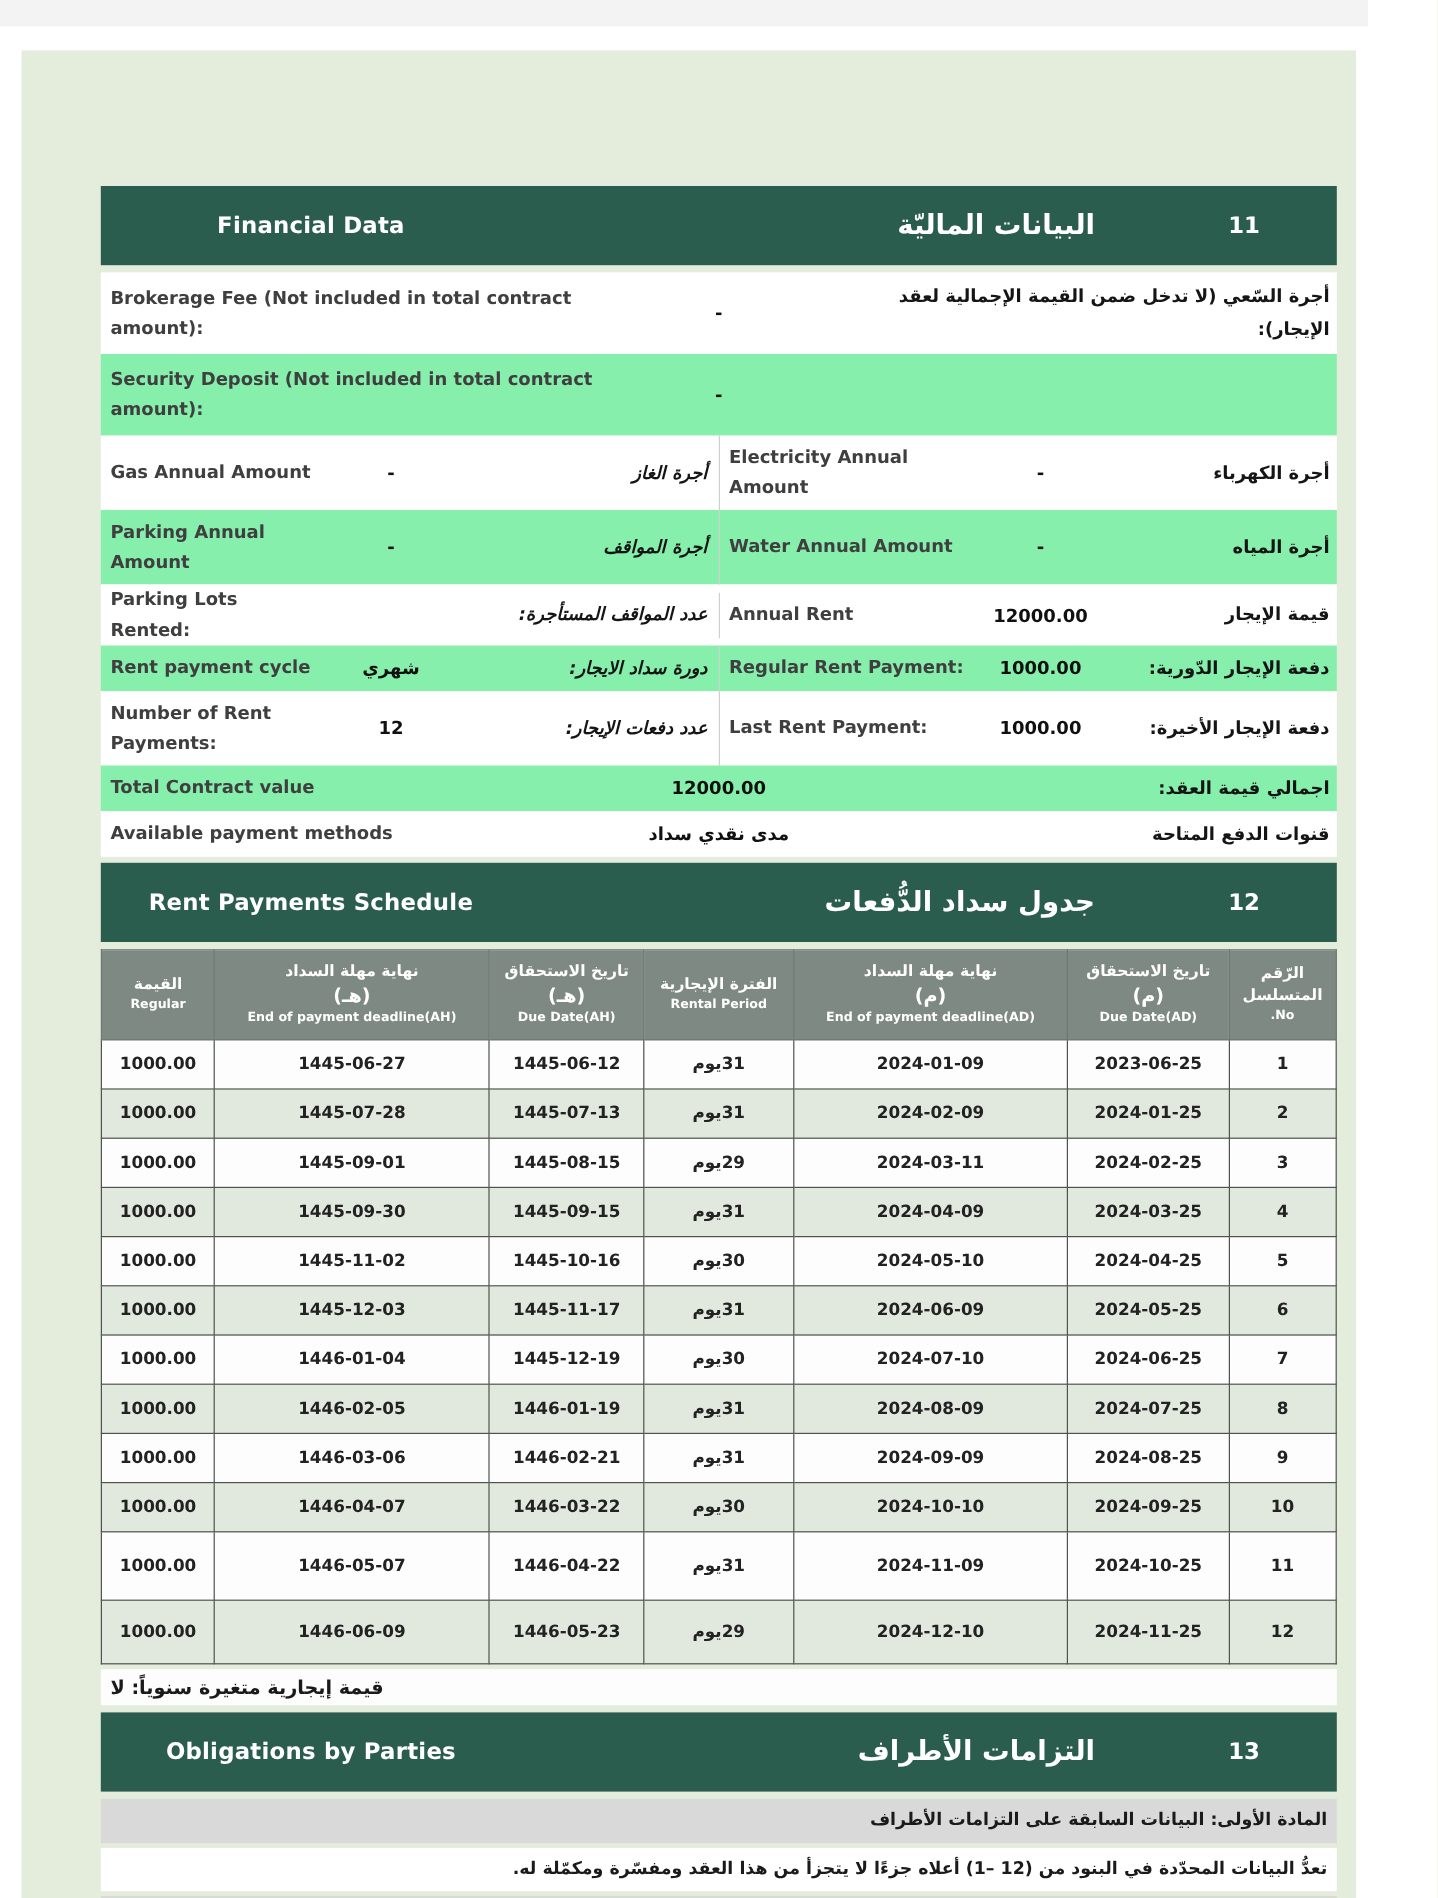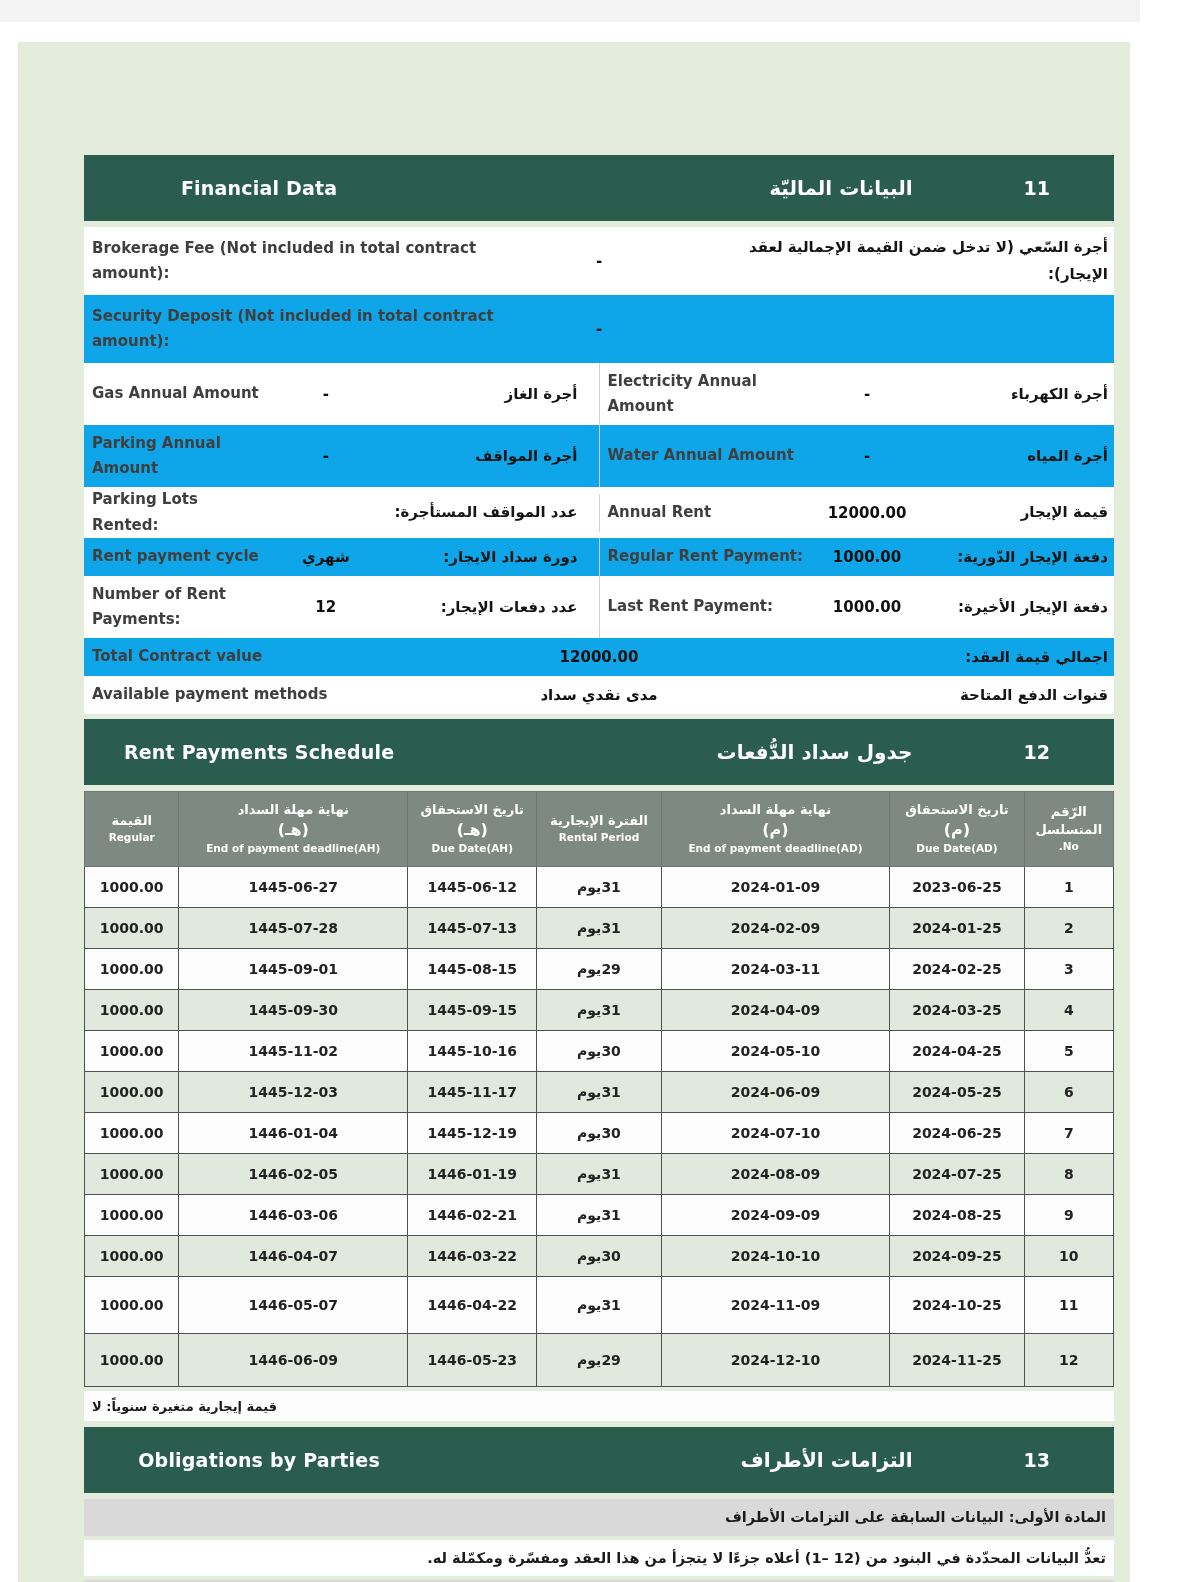--- a/index.html
+++ b/index.html
@@ -10,39 +10,39 @@
   .top-strip{position:absolute;left:0;top:0;width:1140px;height:22px;background:#f3f3f3;}
   .panel{position:absolute;left:18px;top:42px;width:1112px;height:1540px;background:#e4ecdc;}
   .content{position:relative;margin-left:66px;width:1030px;padding-top:113px;}
 
   
   .section-header{
     height:66px;background:#2b5d4f;color:#ffffff;display:grid;
     grid-template-columns:34% 1fr auto 15%;align-items:center;margin-bottom:6px;gap:47px;
   }
   .sh-en{text-align:center;font-size:19px;font-weight:700;letter-spacing:.2px;}
-  .sh-ar{text-align:center;font-size:20px;font-weight:700;direction:rtl;padding-left:10px;}
+  .sh-ar{text-align:center;font-size:23px;font-weight:700;direction:rtl;padding-left:10px;}
   .sh-num{text-align:center;font-size:19px;font-weight:700;}
 
   
   .fin-row{display:flex;align-items:center;background:#ffffff;}
-  .fin-row.alt{background:#0ea5e9;}
+  .fin-row.alt{background:#86efac;}
   .fin-row:nth-child(1),.fin-row:nth-child(2){min-height:68px;}
   .fin-row:nth-child(3),.fin-row:nth-child(4),.fin-row:nth-child(7){min-height:62px;}
   .fin-row:nth-child(5),.fin-row:nth-child(6),.fin-row:nth-child(8),.fin-row:nth-child(9){min-height:38px;}
   .f-en{font-size:15px;font-weight:600;color:#3f3f3f;line-height:1.7;}
   .f-val{font-size:15px;font-weight:700;color:#101010;text-align:center;}
   .f-ar{font-size:15px;font-weight:700;color:#151515;direction:rtl;line-height:1.8;}
   .fin-row.full .f-en{width:40%;padding-left:8px;box-sizing:border-box;}
   .fin-row.full .f-val{width:20%;}
   .fin-row.full .f-ar{width:40%;padding-right:6px;box-sizing:border-box;}
   .half{display:flex;align-items:center;width:50%;min-height:inherit;}
   .half.left .f-en{width:34%;padding-left:8px;box-sizing:border-box;}
   .half.left .f-val{width:26%;}
-  .half.left .f-ar{width:40%;padding-right:21px;box-sizing:border-box;}
+  .half.left .f-ar{width:40%;padding-right:9px;box-sizing:border-box;font-style:italic;}
   .half.right .f-en{width:40%;padding-left:8px;box-sizing:border-box;}
   .half.right .f-val{width:24%;}
   .half.right .f-ar{width:36%;padding-right:6px;box-sizing:border-box;}
   .half.right{border-left:1px solid #ccd4ca;}
 
   
   table.schedule{width:1030px;border-collapse:collapse;table-layout:fixed;margin-top:0;}
   table.schedule th{
     background:#7f8983;color:#ffffff;border:1px solid #6e7872;
     height:70px;vertical-align:middle;padding:2px 2px;font-weight:700;
@@ -55,21 +55,21 @@
     font-size:14px;font-weight:700;color:#222222;background:#fdfdfd;height:38px;
   }
   table.schedule tr.alt td{background:#e1e9df;}
   table.schedule tr:nth-child(11) td{height:54px;}
   table.schedule tr:nth-child(12) td{height:50px;}
   td.ltr{direction:ltr;}
   td.rtl{direction:rtl;}
 
   .note-bar{
     margin-top:4px;background:#fdfdfd;min-height:30px;display:flex;align-items:center;
-    justify-content:flex-end;direction:rtl;font-size:13px;font-weight:700;color:#1a1a1a;
+    justify-content:flex-end;direction:rtl;font-size:16px;font-weight:700;color:#1a1a1a;
     padding:0 8px;box-sizing:border-box;margin-bottom:6px;
   }
 
   .article{
     min-height:36px;display:flex;align-items:center;direction:rtl;
     font-size:14.5px;font-weight:700;color:#1a1a1a;padding:6px 8px;box-sizing:border-box;
     margin-bottom:4px;line-height:1.7;
   }
   .article.gray{background:#d9d9d9;}
   .article.white{background:#ffffff;}

